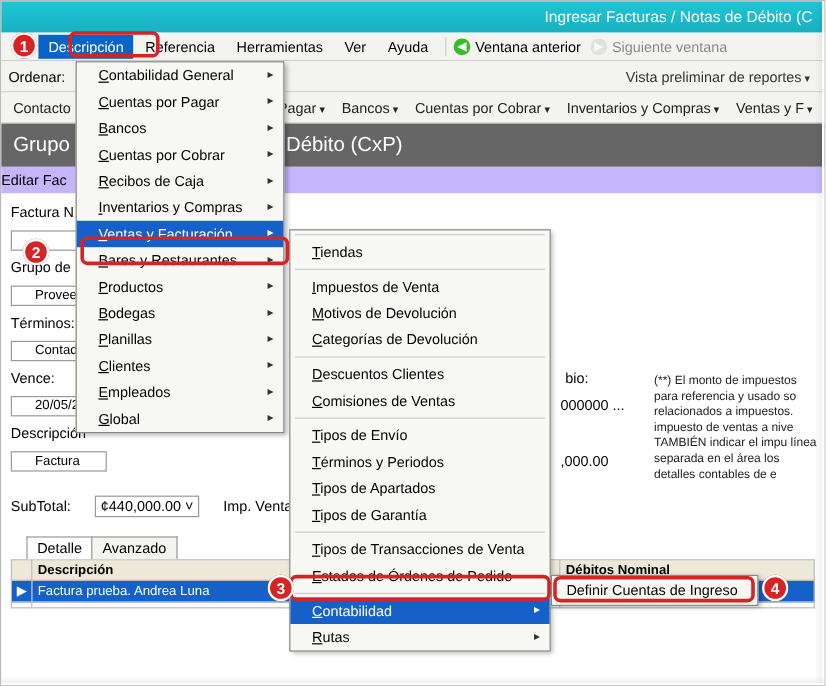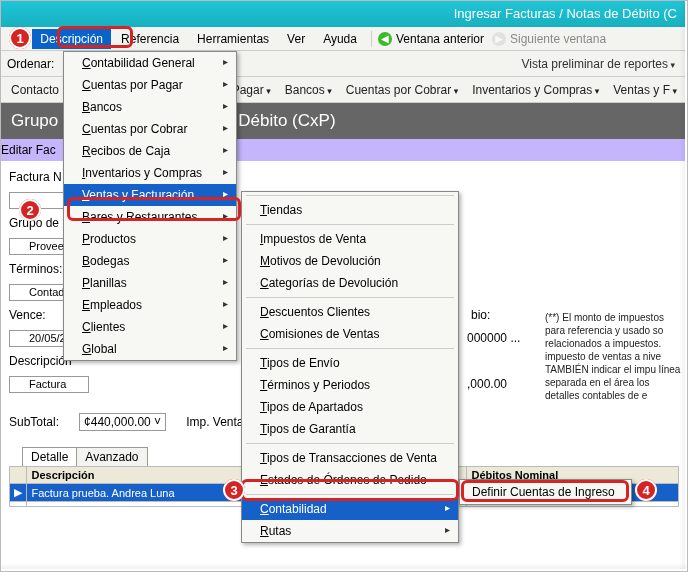--- a/index.html
+++ b/index.html
@@ -179,22 +179,22 @@
       <div class="mitem has-sub"><span class="underline-key">C</span>uentas por Pagar</div>
       <div class="mitem has-sub"><span class="underline-key">B</span>ancos</div>
       <div class="mitem has-sub"><span class="underline-key">C</span>uentas por Cobrar</div>
       <div class="mitem has-sub"><span class="underline-key">R</span>ecibos de Caja</div>
       <div class="mitem has-sub"><span class="underline-key">I</span>nventarios y Compras</div>
       <div class="mitem has-sub hl"><span class="underline-key">V</span>entas y Facturación</div>
       <div class="mitem has-sub"><span class="underline-key">B</span>ares y Restaurantes</div>
       <div class="mitem has-sub"><span class="underline-key">P</span>roductos</div>
       <div class="mitem has-sub"><span class="underline-key">B</span>odegas</div>
       <div class="mitem has-sub"><span class="underline-key">P</span>lanillas</div>
+      <div class="mitem has-sub"><span class="underline-key">C</span>lientes</div>
       <div class="mitem has-sub"><span class="underline-key">E</span>mpleados</div>
-      <div class="mitem has-sub"><span class="underline-key">C</span>lientes</div>
       <div class="mitem has-sub"><span class="underline-key">G</span>lobal</div>
     </div>
 
   <div class="menu" id="menu2" style="left:240px; top:190px; width:218px;">
       <div class="divider"></div>
       <div class="mitem"><span class="underline-key">T</span>iendas</div>
       <div class="divider"></div>
       <div class="mitem"><span class="underline-key">I</span>mpuestos de Venta</div>
       <div class="mitem"><span class="underline-key">M</span>otivos de Devolución</div>
       <div class="mitem"><span class="underline-key">C</span>ategorías de Devolución</div>

